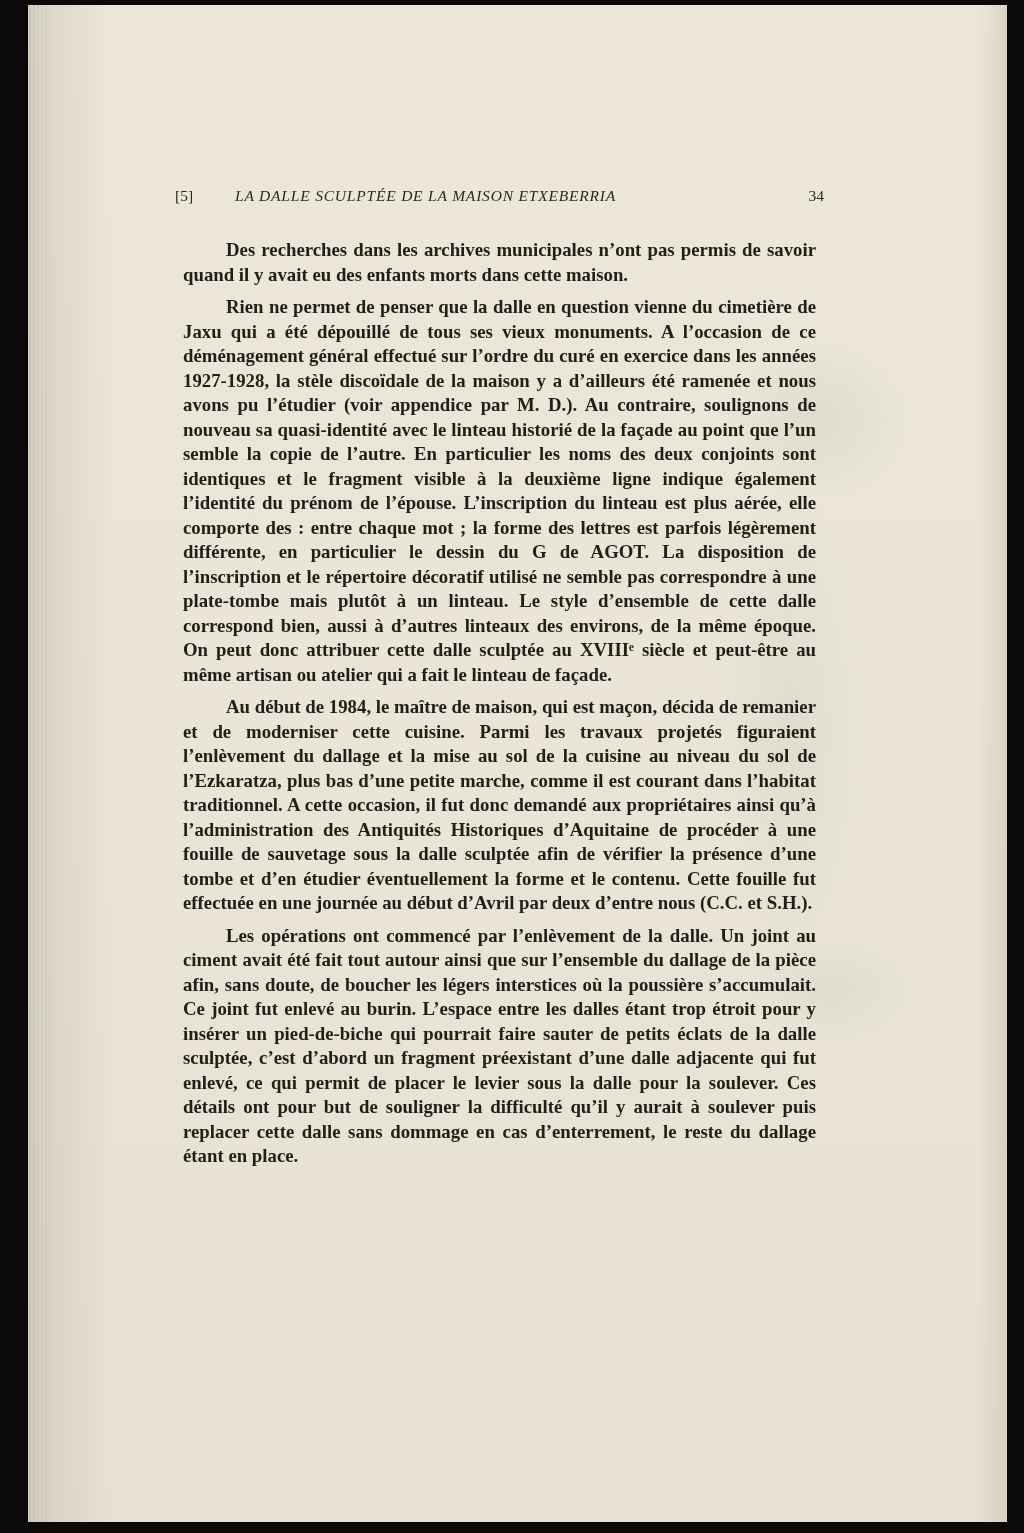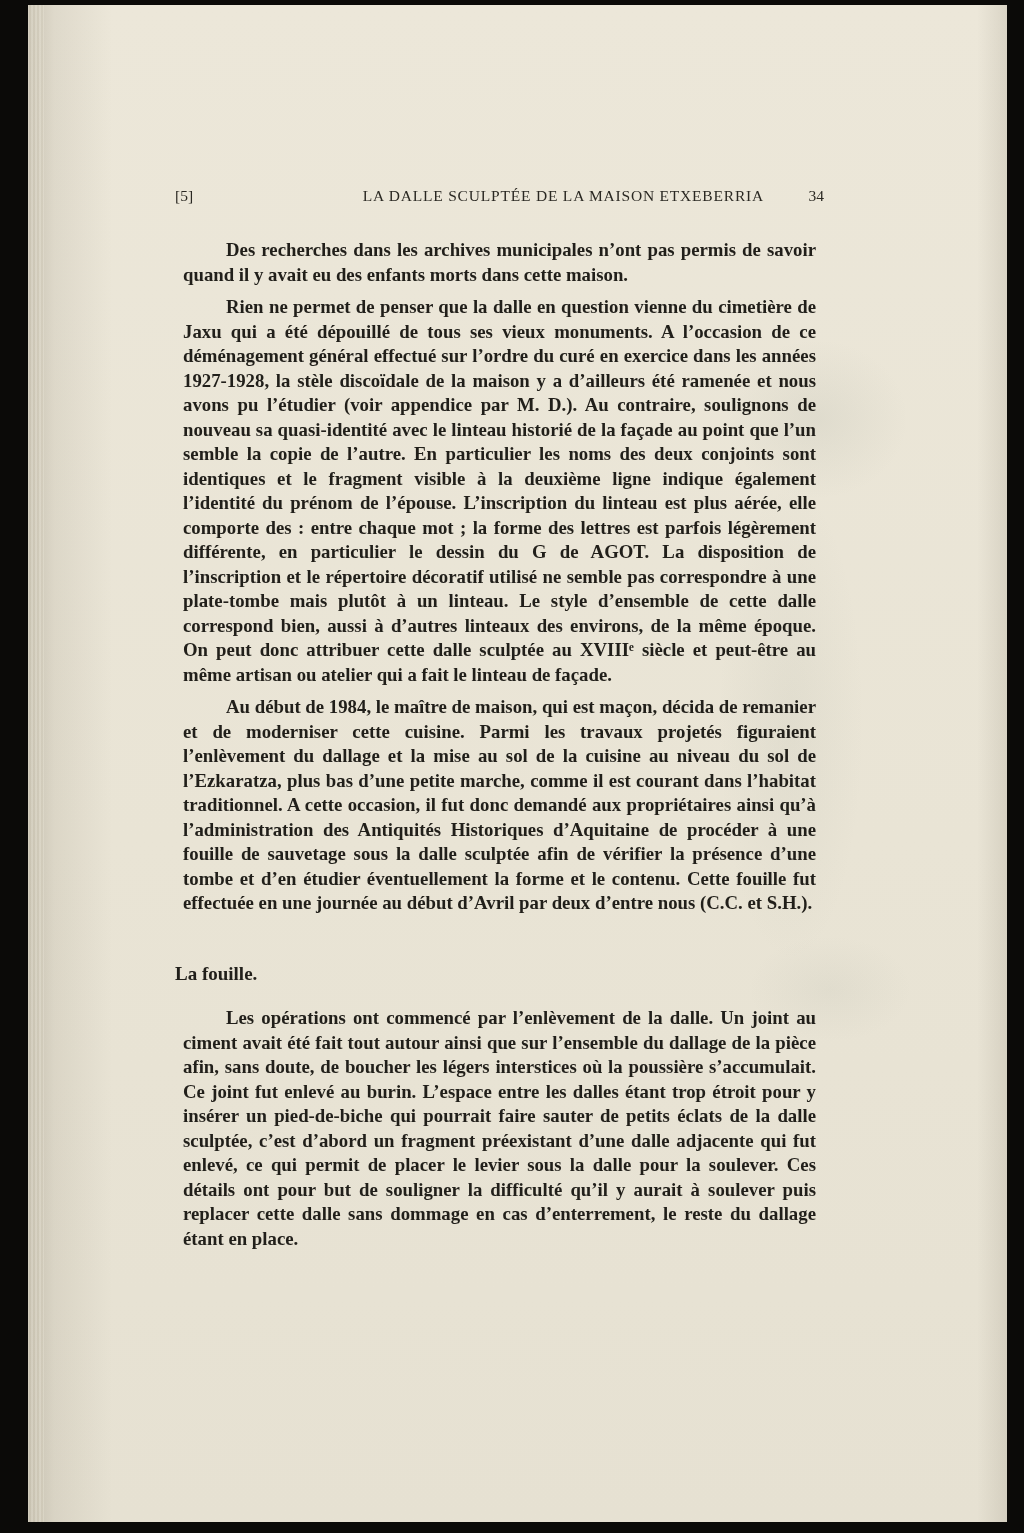--- a/index.html
+++ b/index.html
@@ -66,22 +66,23 @@
     letter-spacing: 0.4px;
     color: #2a2822;
   }
   .page-header .marker {
     width: 60px;
     text-align: left;
     letter-spacing: 0;
   }
   .page-header .running-title {
     flex: 1;
-    text-align: right;
+    text-align: left;
     letter-spacing: 0.8px;
+    font-style: italic;
   }
   .page-header .pagenum {
     width: 60px;
     text-align: right;
     letter-spacing: 0;
   }
   .body {
     margin-top: 33px;
     font-size: 18.8px;
     line-height: 24.5px;
@@ -113,18 +114,17 @@
     <div class="content">
       <div class="page-header">
         <span class="marker">[5]</span>
         <span class="running-title">LA DALLE SCULPTÉE DE LA MAISON ETXEBERRIA</span>
         <span class="pagenum">34</span>
       </div>
       <div class="body">
         <p>Des recherches dans les archives municipales n’ont pas permis de savoir quand il y avait eu des enfants morts dans cette maison.</p>
         <p>Rien ne permet de penser que la dalle en question vienne du cimetière de Jaxu qui a été dépouillé de tous ses vieux monuments. A l’occasion de ce déménagement général effectué sur l’ordre du curé en exercice dans les années 1927-1928, la stèle discoïdale de la maison y a d’ailleurs été ramenée et nous avons pu l’étudier (voir appendice par M. D.). Au contraire, soulignons de nouveau sa quasi-identité avec le linteau historié de la façade au point que l’un semble la copie de l’autre. En particulier les noms des deux conjoints sont identiques et le fragment visible à la deuxième ligne indique également l’identité du prénom de l’épouse. L’inscription du linteau est plus aérée, elle comporte des : entre chaque mot ; la forme des lettres est parfois légèrement différente, en particulier le dessin du G de AGOT. La disposition de l’inscription et le répertoire décoratif utilisé ne semble pas correspondre à une plate-tombe mais plutôt à un linteau. Le style d’ensemble de cette dalle correspond bien, aussi à d’autres linteaux des environs, de la même époque. On peut donc attribuer cette dalle sculptée au XVIIIᵉ siècle et peut-être au même artisan ou atelier qui a fait le linteau de façade.</p>
         <p>Au début de 1984, le maître de maison, qui est maçon, décida de remanier et de moderniser cette cuisine. Parmi les travaux projetés figuraient l’enlèvement du dallage et la mise au sol de la cuisine au niveau du sol de l’Ezkaratza, plus bas d’une petite marche, comme il est courant dans l’habitat traditionnel. A cette occasion, il fut donc demandé aux propriétaires ainsi qu’à l’administration des Antiquités Historiques d’Aquitaine de procéder à une fouille de sauvetage sous la dalle sculptée afin de vérifier la présence d’une tombe et d’en étudier éventuellement la forme et le contenu. Cette fouille fut effectuée en une journée au début d’Avril par deux d’entre nous (C.C. et S.H.).</p>
-        <h3 class="section-heading">La fouille.</h3>
         <p>Les opérations ont commencé par l’enlèvement de la dalle. Un joint au ciment avait été fait tout autour ainsi que sur l’ensemble du dallage de la pièce afin, sans doute, de boucher les légers interstices où la poussière s’accumulait. Ce joint fut enlevé au burin. L’espace entre les dalles étant trop étroit pour y insérer un pied-de-biche qui pourrait faire sauter de petits éclats de la dalle sculptée, c’est d’abord un fragment préexistant d’une dalle adjacente qui fut enlevé, ce qui permit de placer le levier sous la dalle pour la soulever. Ces détails ont pour but de souligner la difficulté qu’il y aurait à soulever puis replacer cette dalle sans dommage en cas d’enterrement, le reste du dallage étant en place.</p>
       </div>
     </div>
   </div>
 </div>
 
 </body></html>

